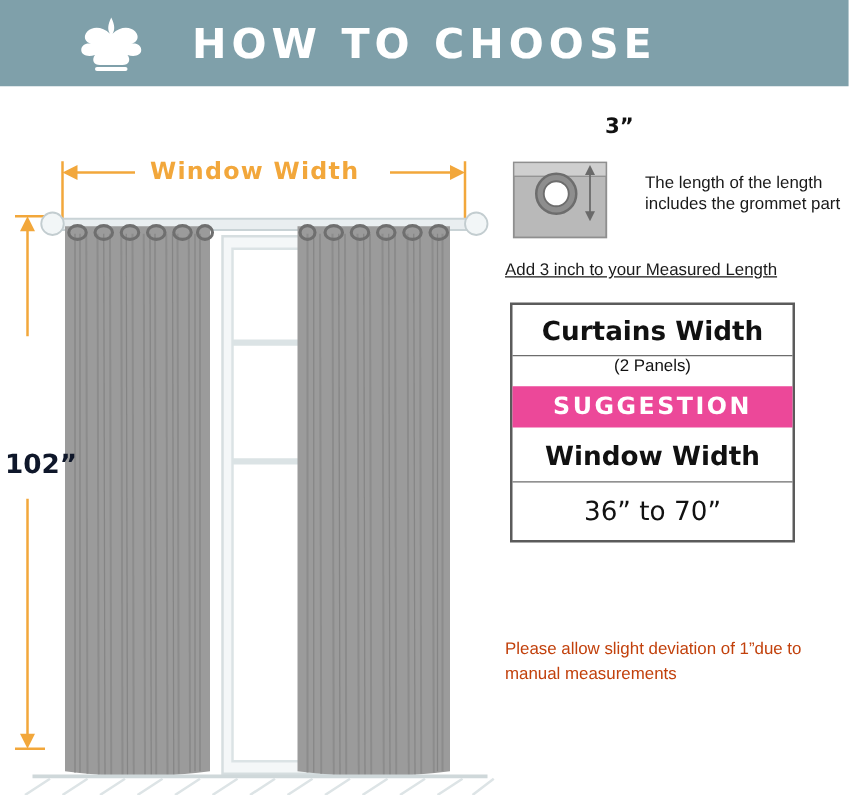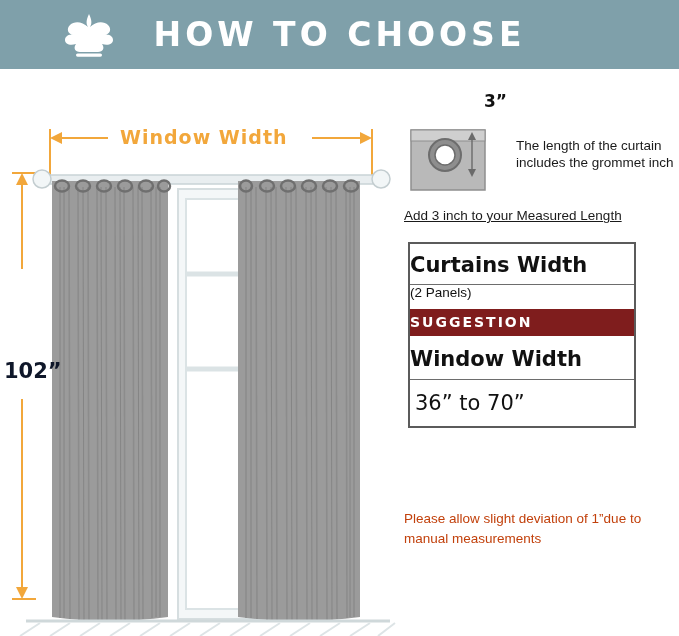--- a/index.html
+++ b/index.html
@@ -119,44 +119,44 @@
   .card {
     position: absolute;
     left: 4px;
     top: 173px;
     width: 228px;
     border: 2px solid #5b5b5b;
     background: #ffffff;
     box-sizing: border-box;
   }
   .card-row {
-    text-align: left;
+    text-align: center;
     color: #111111;
     font-family: "DejaVu Sans", sans-serif;
   }
   .card-title {
     font-size: 21px;
     font-weight: bold;
     padding: 9px 0 7px;
     border-bottom: 1.5px solid #6d6d6d;
   }
   .card-value {
     font-size: 21px;
     padding: 10px 0 1px;
     font-weight: normal;
   }
   .card-sub {
     font-size: 13.5px;
     padding: 0 0 9px;
     font-family: "Liberation Sans", sans-serif;
   }
   .card-banner {
-    background: #7f1d1d;
+    background: #ec4899;
     color: #ffffff;
-    font-size: 14px;
+    font-size: 19px;
     font-weight: bold;
     letter-spacing: 2px;
     padding: 5px 0 6px;
   }
   .card-title2 {
     font-size: 21px;
     font-weight: bold;
     padding: 11px 0 8px;
     border-bottom: 1.5px solid #6d6d6d;
   }
@@ -333,21 +333,21 @@
       <circle cx="35" cy="26" r="16" fill="#8e8e8e" stroke="#6d6d6d" stroke-width="2"></circle>
       <circle cx="35" cy="26" r="10" fill="#ffffff" stroke="#6d6d6d" stroke-width="1.5"></circle>
       <g stroke="#6a6a6a" stroke-width="1.4" fill="none">
         <line x1="62" y1="5" x2="62" y2="46"></line>
       </g>
       <polygon points="62,3 58,11 66,11" fill="#6a6a6a"></polygon>
       <polygon points="62,48 58,40 66,40" fill="#6a6a6a"></polygon>
     </svg>
     <div style="position:absolute;left:80px;top:22px;font-size:17px;font-weight:bold;color:#111;font-family:'DejaVu Sans',sans-serif;">3”</div>
 
-    <div class="grommet-note">The length of the curtain includes the grommet inch</div>
+    <div class="grommet-note">The length of the length includes the grommet part</div>
     <div class="add-note">Add 3 inch to your Measured Length</div>
 
     <div class="card">
       <div class="card-row card-title">Curtains Width</div>
       <div class="card-row card-sub">(2 Panels)</div>
       <div class="card-row card-banner">SUGGESTION</div>
       <div class="card-row card-title2">Window Width</div>
       <div class="card-row card-value2">36” to 70”</div>
     </div>
 

